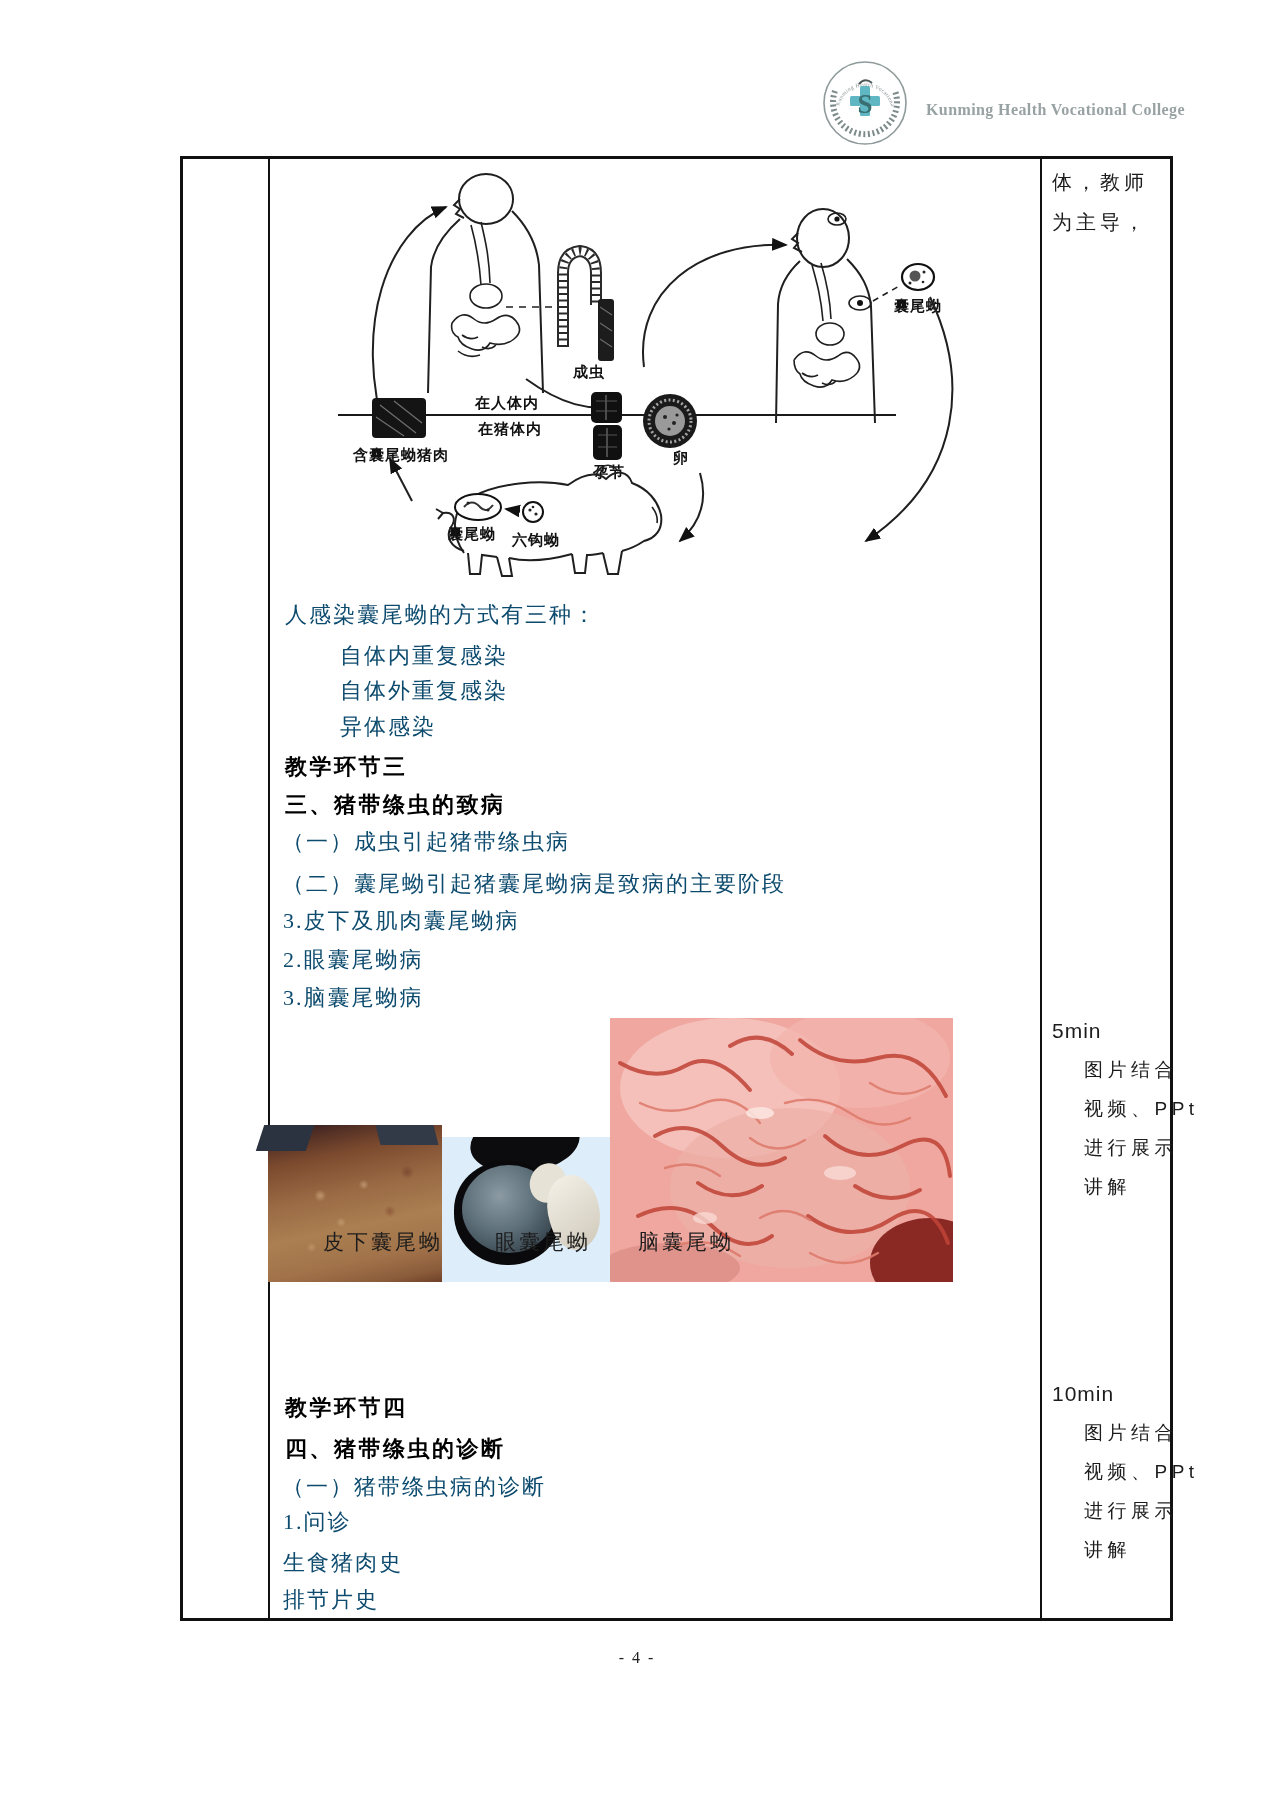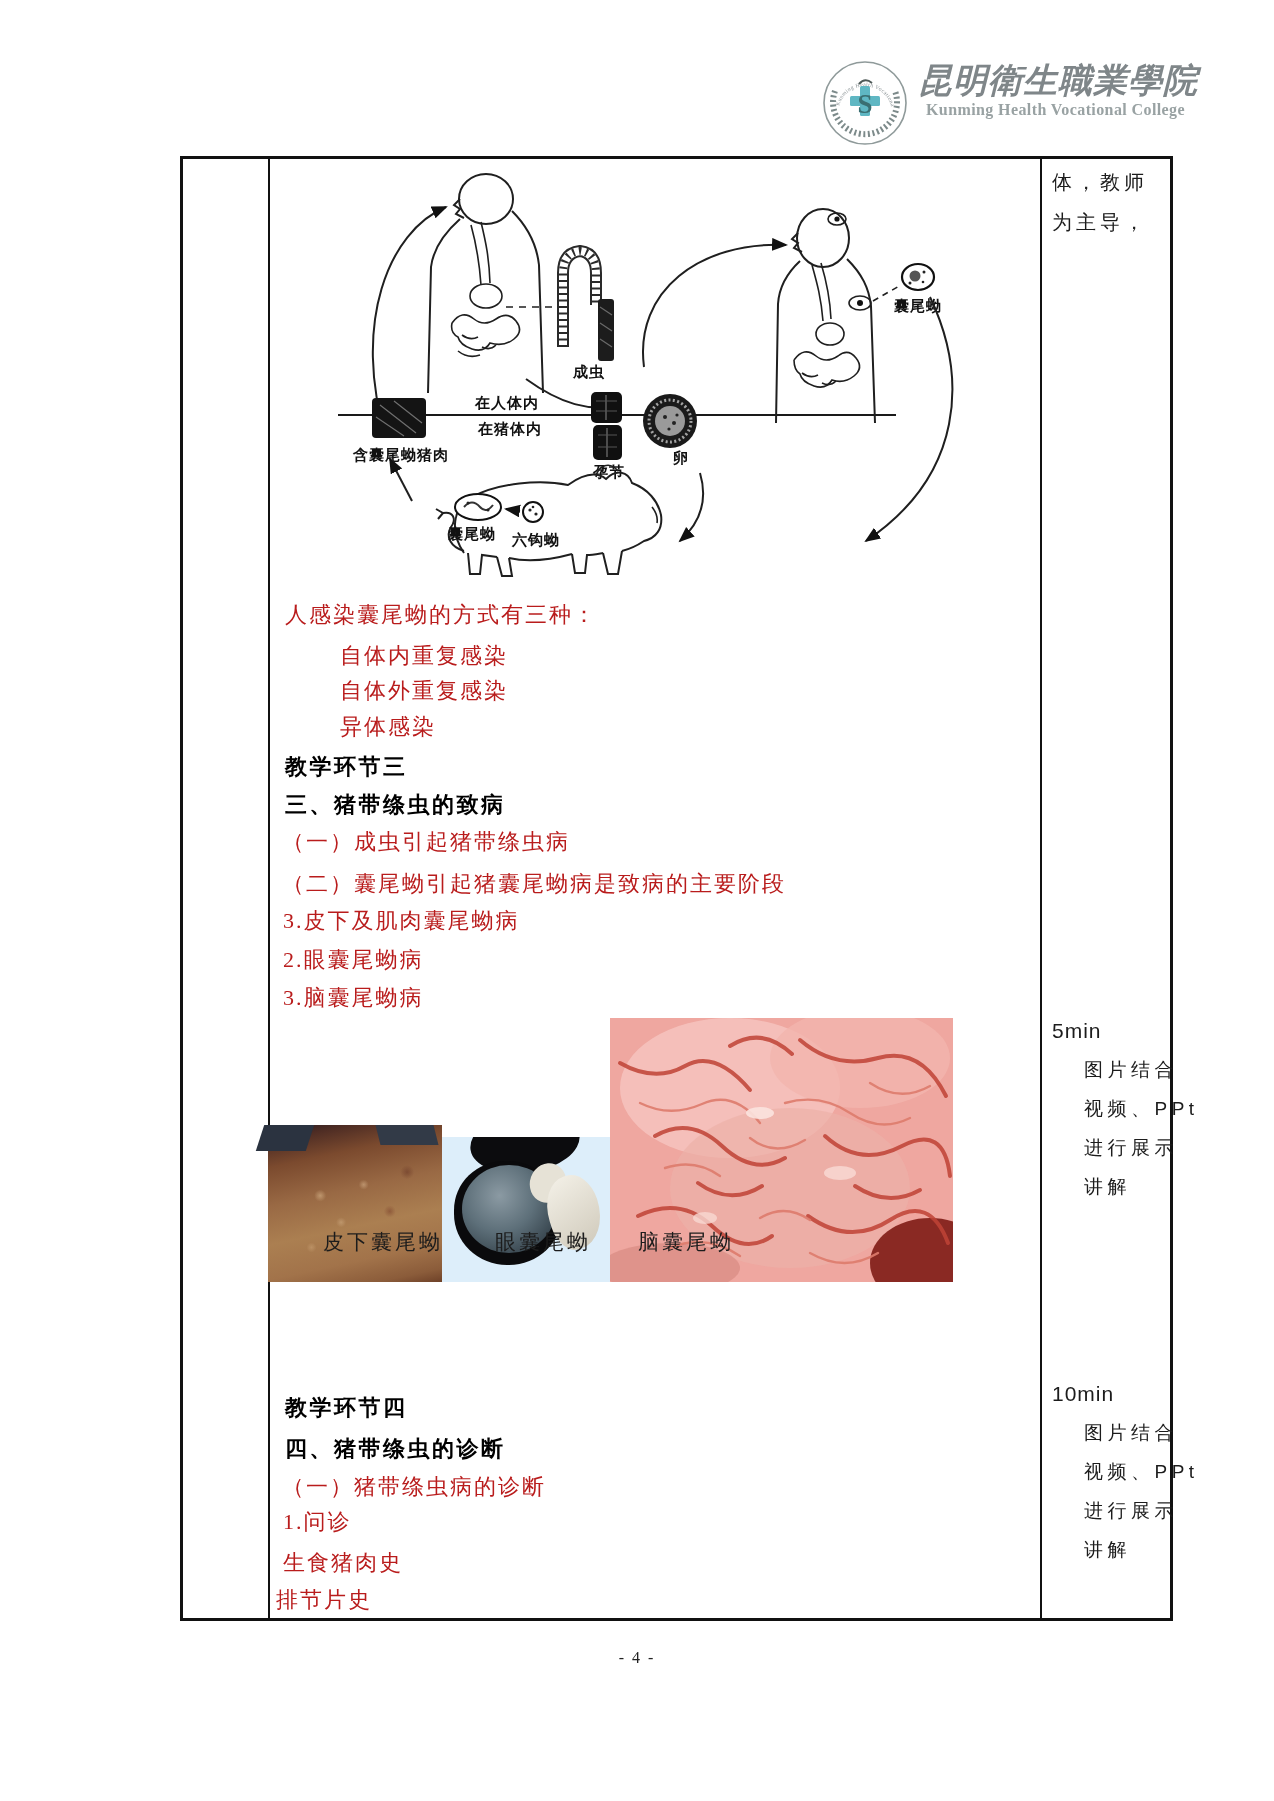--- a/index.html
+++ b/index.html
@@ -11,21 +11,21 @@
   .zh-title { position:absolute; left:918px; top:58px; width:280px; font-family:"DejaVu Serif", serif;
               font-style:italic; font-weight:bold; font-size:34px; color:#7f8689; letter-spacing:1px; white-space:nowrap; }
   .en-title { position:absolute; left:926px; top:101px; width:280px; font-family:"Liberation Serif", serif;
               font-weight:bold; font-size:16px; color:#99a2a3; letter-spacing:0.4px; white-space:nowrap; }
 
   
   .tframe { position:absolute; left:180px; top:156px; width:993px; height:1465px; border:3px solid #111; }
   .vline  { position:absolute; top:156px; width:2px; height:1465px; background:#111; }
 
   
-  .ln { position:absolute; font-family:"Liberation Serif", serif; font-size:22px; color:#b91c1c;
+  .ln { position:absolute; font-family:"Liberation Serif", serif; font-size:22px; color:#0c4a6e;
         letter-spacing:2px; white-space:nowrap; line-height:38px; }
   .bd { font-family:"Liberation Sans", sans-serif; font-weight:bold; font-size:22px; color:#000; letter-spacing:2.5px; }
 
   
   .side { position:absolute; left:1052px; width:114px; font-family:"Liberation Serif", serif;
           font-size:20px; color:#1c1c1c; line-height:40px; letter-spacing:4px; white-space:nowrap; }
   .note { position:absolute; left:1052px; width:114px; font-family:"Liberation Sans", sans-serif;
           color:#1c1c1c; line-height:39px; white-space:nowrap; }
   .note .dur { font-size:21px; letter-spacing:1px; }
   .note .nl  { font-size:19px; letter-spacing:4.5px;margin-left:32px; }
@@ -78,21 +78,20 @@
         </defs>
       <text font-size="5.6" fill="#8a9295" letter-spacing="0.4">
         <textPath href="#sealArc">Kunming Health Vocational College</textPath>
       </text>
       <rect x="38" y="26" width="10" height="30" rx="1.5" fill="#5fb7c3"></rect>
       <rect x="28" y="36" width="30" height="10" rx="1.5" fill="#5fb7c3"></rect>
       <path d="M 37,24 q 6,-7 13,-1" stroke="#4f5a58" stroke-width="2" fill="none"></path>
       <text x="43" y="53" text-anchor="middle" font-family="Liberation Serif, serif" font-weight="bold" font-size="27" fill="#3a6f72">S</text>
     </svg>
   </div>
-  <div class="zh-title">昆明衛生職業學院</div>
   <div class="en-title">Kunming Health Vocational College</div>
 
   <div class="tframe"></div>
   <div class="vline" style="left:268px;"></div>
   <div class="vline" style="left:1040px;"></div>
 
   <div class="diagram">
     <svg width="680" height="430" viewBox="0 0 680 430">
       <defs>
         <marker id="ah" markerWidth="9" markerHeight="8" refX="7" refY="3.2" orient="auto">
@@ -281,21 +280,21 @@
   </div>
   <div class="caption" style="left:323px;">皮下囊尾蚴</div>
   <div class="caption" style="left:495px;">眼囊尾蚴</div>
   <div class="caption" style="left:638px;">脑囊尾蚴</div>
 
   <div class="ln bd" style="left:285px; top:1391px;font-family:Liberation Mono, monospace;">教学环节四</div>
   <div class="ln bd" style="left:285px; top:1430px;">四、猪带绦虫的诊断</div>
   <div class="ln" style="left:282px; top:1468px;">（一）猪带绦虫病的诊断</div>
   <div class="ln" style="left:283px; top:1503px;">1.问诊</div>
   <div class="ln" style="left:283px; top:1544px;">生食猪肉史</div>
-  <div class="ln" style="left:276px; top:1581px;">排节片史</div>
+  <div class="ln" style="left:283px; top:1581px;">排节片史</div>
 
   <div class="side" style="top:162px;">
     <div>体，教师</div>
     <div>为主导，</div>
   </div>
 
   <div class="note" style="top:1011px;">
     <div class="dur">5min</div>
     <div class="nl">图片结合</div>
     <div class="nl">视频、PPt</div>

